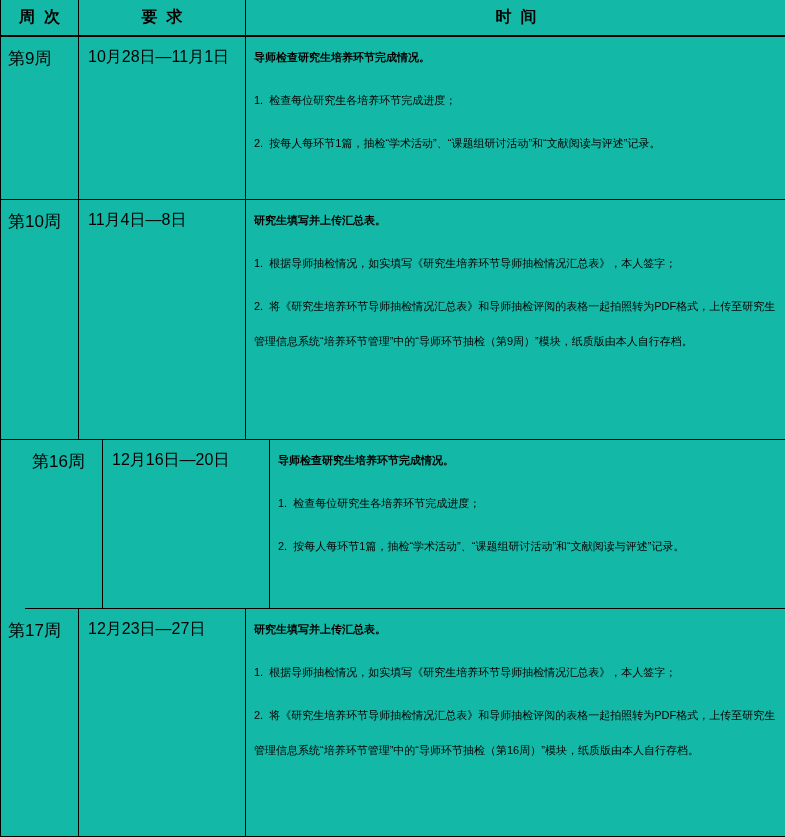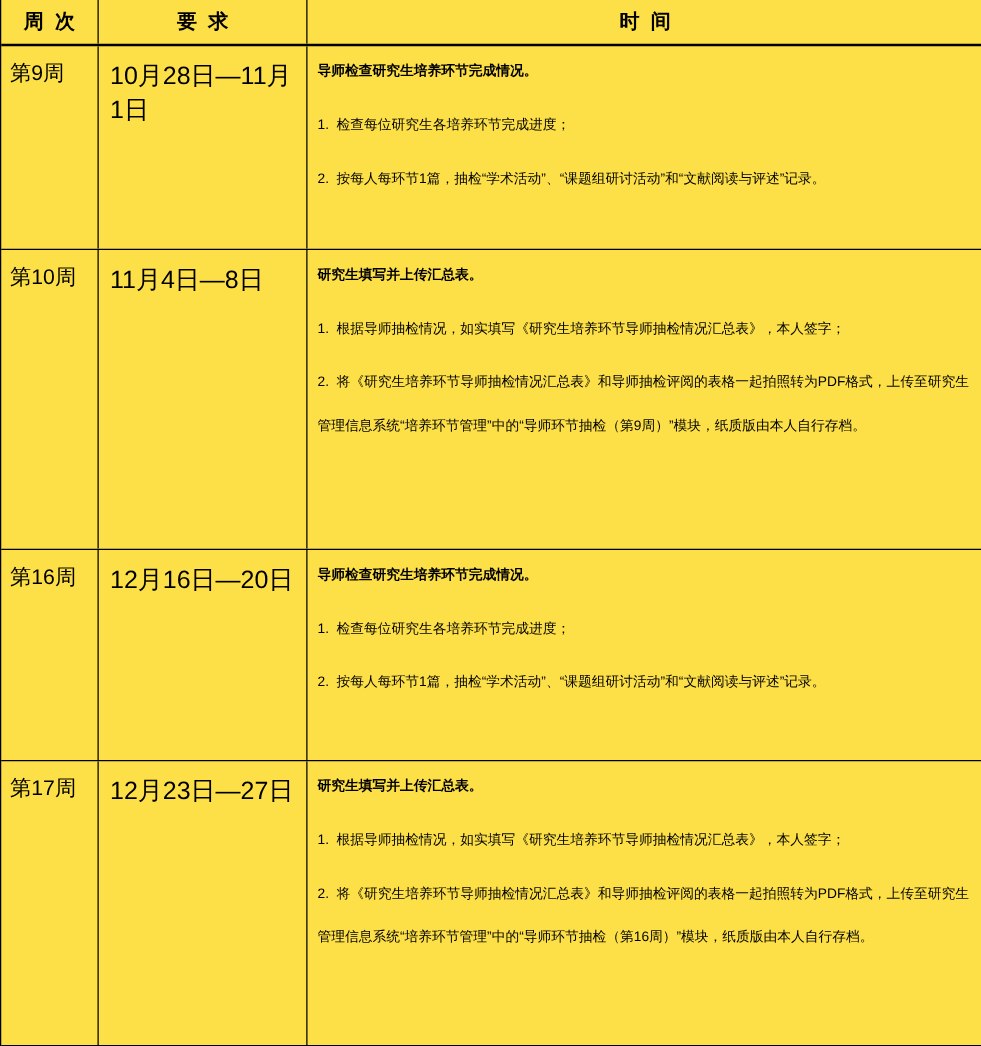--- a/index.html
+++ b/index.html
@@ -5,42 +5,42 @@
   * { box-sizing: border-box; margin: 0; padding: 0; }
   html, body { background: #ffffff; }
   body {
     width: 785px; height: 837px; overflow: hidden;
     font-family: "Liberation Sans", "DejaVu Sans", sans-serif;
     color: #000000;
   }
   .doc-table {
     width: 785px; height: 837px;
     border-left: 1px solid #000;
-    background: #fde047;
+    background: #14b8a6;
   }
   .tr {
     display: grid;
     grid-template-columns: 78px 167px 540px;
     border-bottom: 1px solid #000;
     overflow: hidden;
   }
   .tr.header-row { height: 37px; border-bottom: 2px solid #000; }
   .tr.row-0 { height: 163px; }
   .tr.row-1 { height: 240px; }
-  .tr.row-2 { height: 169px; }
+  .tr.row-2 { height: 169px; margin-left: 24px; }
   .tr.row-3 { height: 228px; }
   .td { border-right: 1px solid #000; overflow: hidden; }
   .td:last-child { border-right: none; }
   .hdr {
     display: flex; align-items: center; justify-content: center;
     font-weight: bold; font-size: 16px;
   }
   .hdr span { letter-spacing: 9px; margin-right: -9px; }
   .week-cell { font-size: 17px; padding: 10px 2px 0 7px; }
-  .time-cell { font-size: 20px; padding: 10px 2px 0 9px; }
+  .time-cell { font-size: 16px; padding: 10px 2px 0 9px; }
   .req-cell  { font-size: 11px; padding: 3px 6px 0 8px; }
   .req-cell p { line-height: 35px; margin-bottom: 8px; white-space: pre-wrap; }
   .req-cell p.req-title { font-weight: bold; }
 </style>
 </head>
 <body>
 
 <div class="doc-table">
 
   <div class="tr header-row">

